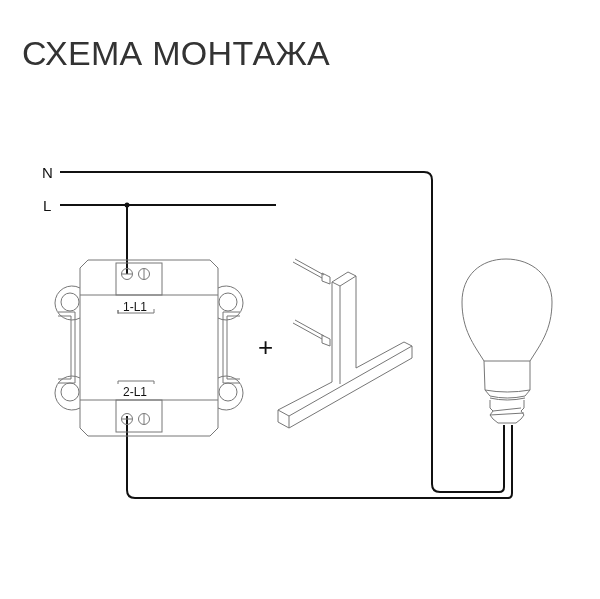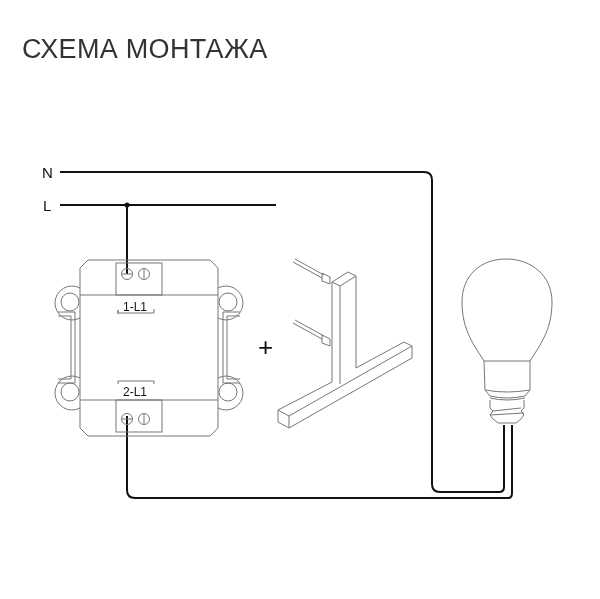--- a/index.html
+++ b/index.html
@@ -1,17 +1,17 @@
 <!DOCTYPE html>
 <html><head>
   <meta charset="utf-8">
   <style>
     html, body { margin: 0; padding: 0; background: #ffffff; }
     body { width: 600px; height: 599px; position: relative; overflow: hidden; font-family: "Liberation Sans", sans-serif; }
-    .title { position: absolute; left: 22px; top: 34px; font-size: 27px; color: #333333; letter-spacing: 0.3px; font-weight: normal; }
+    .title { position: absolute; left: 22px; top: 34px; font-size: 34px; color: #333333; letter-spacing: 0.3px; font-weight: normal; }
     svg.diagram { position: absolute; left: 0; top: 0; }
     .lbl { font-family: "Liberation Sans", sans-serif; fill: #111; }
   </style>
 </head>
 <body>
 
 <div class="title">СХЕМА МОНТАЖА</div>
 
 <svg class="diagram" width="600" height="599" viewBox="0 0 600 599" xmlns="http://www.w3.org/2000/svg">
 

